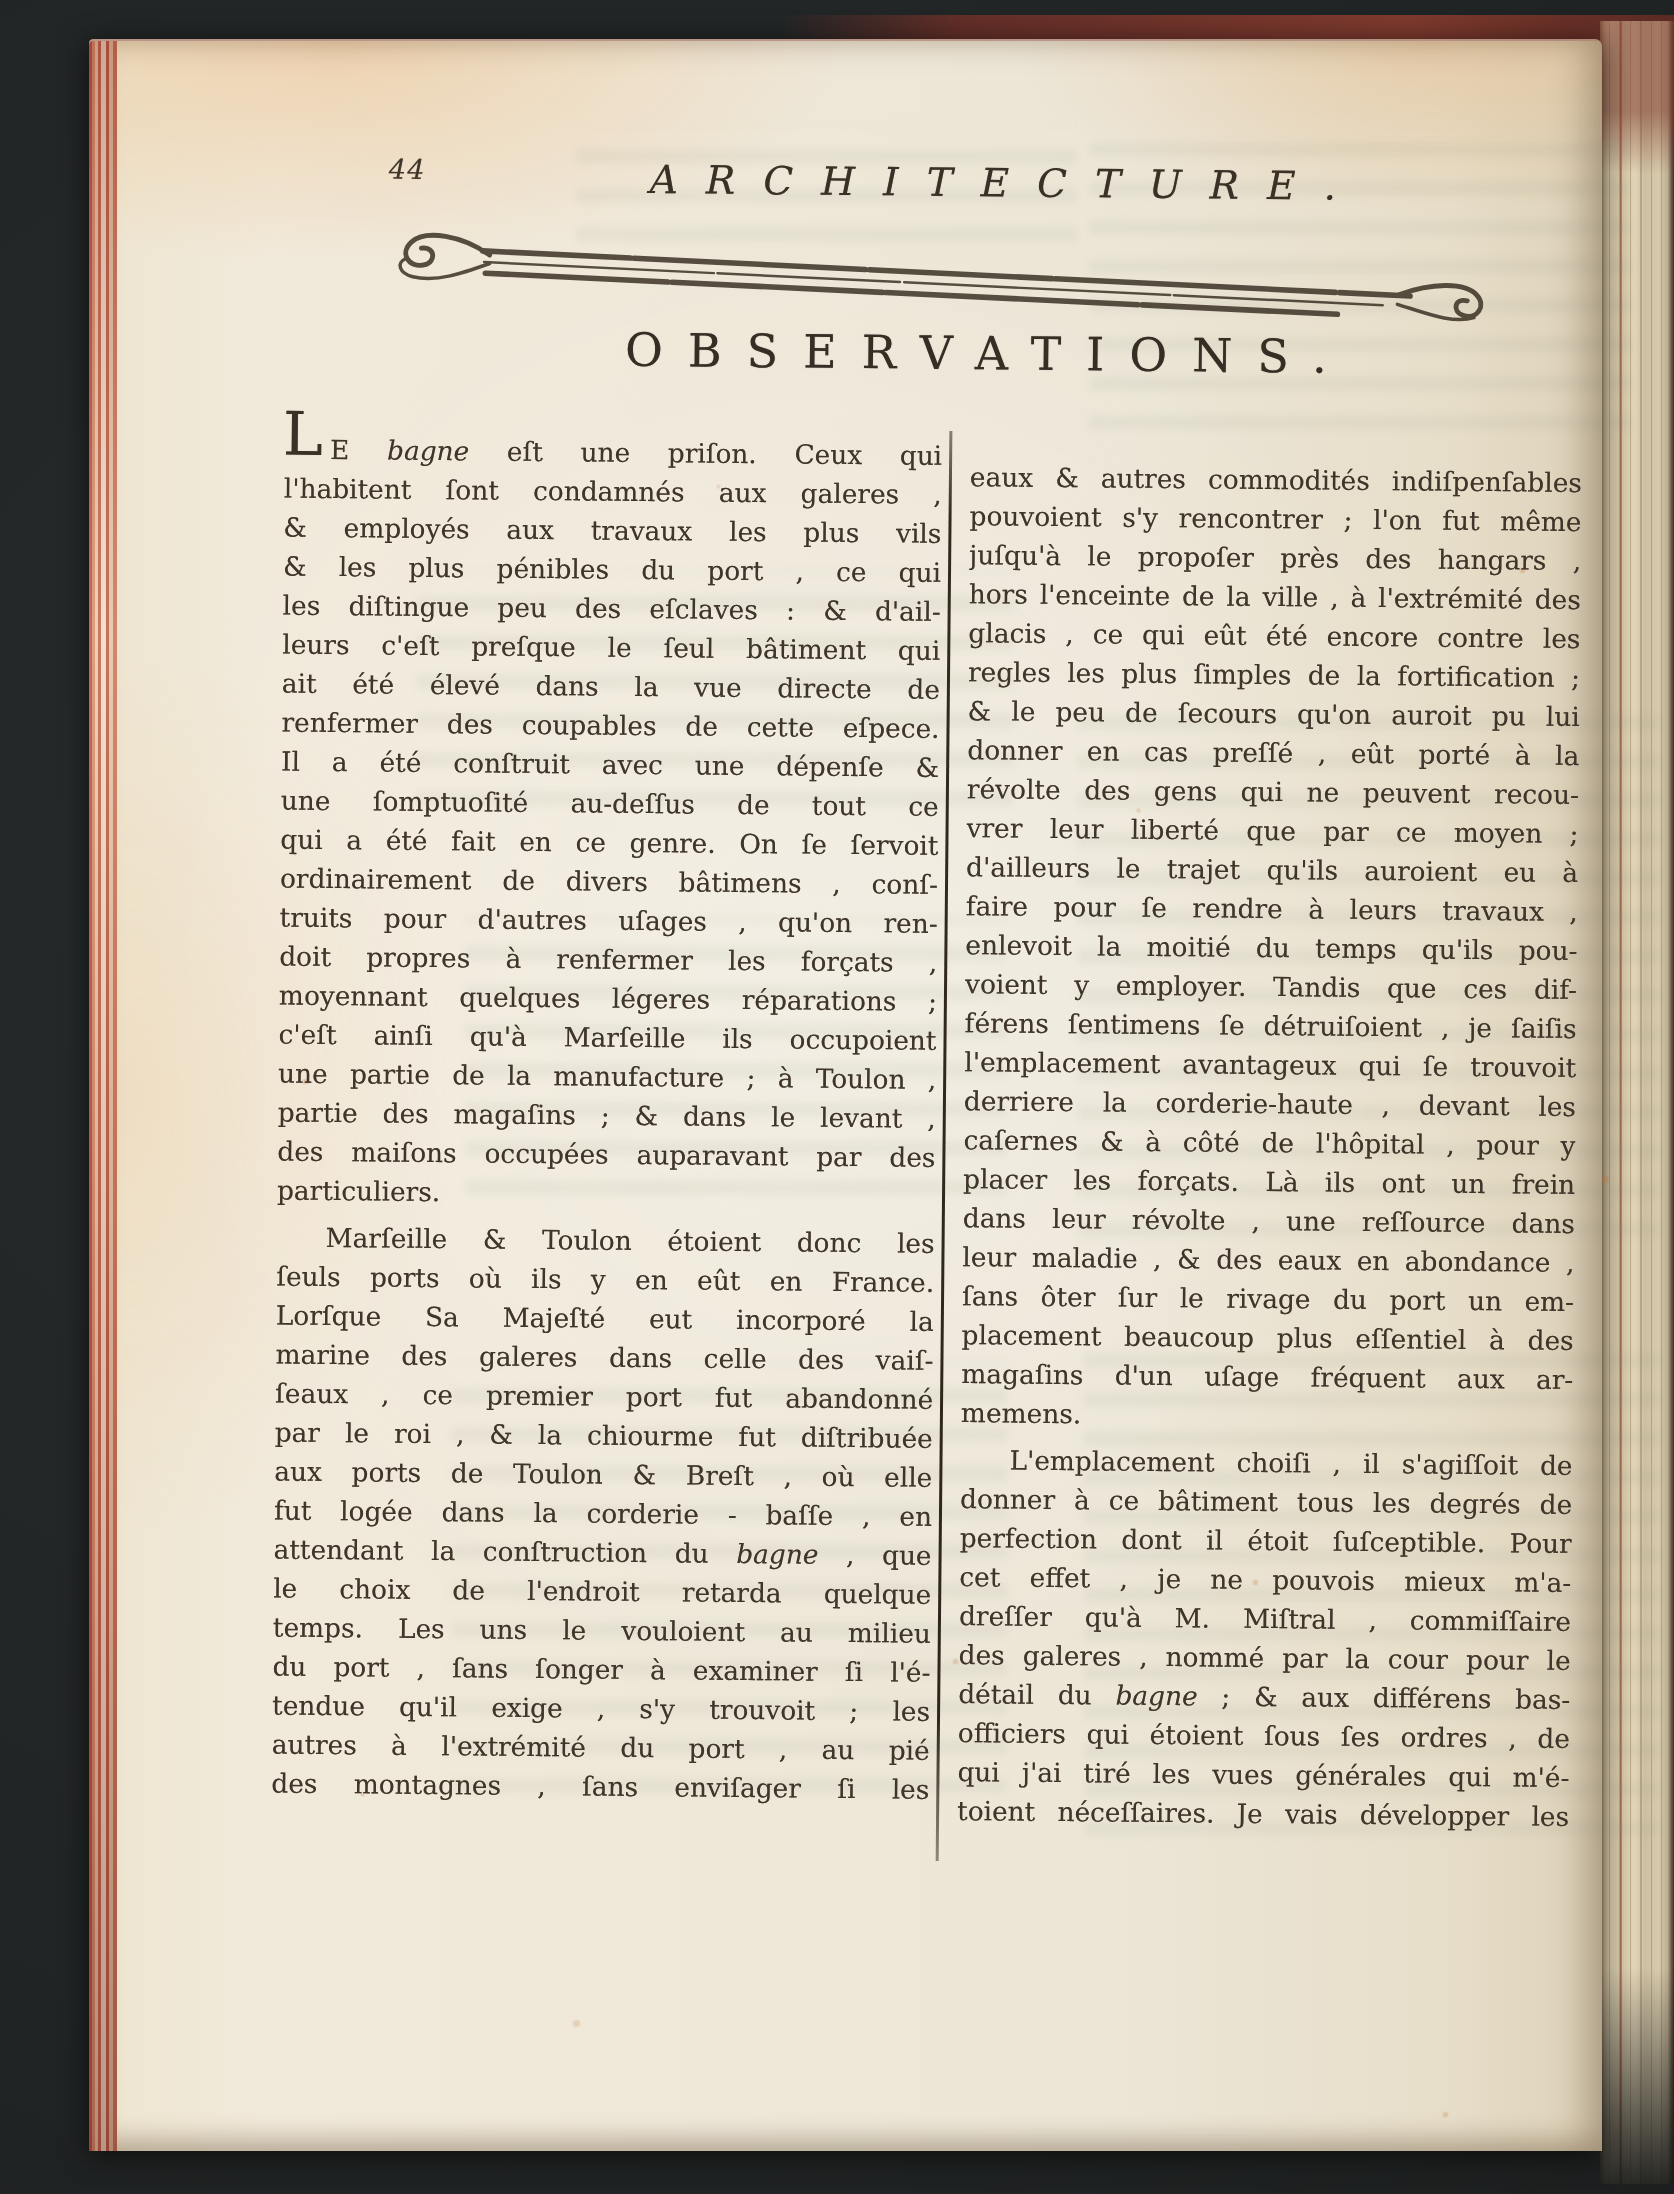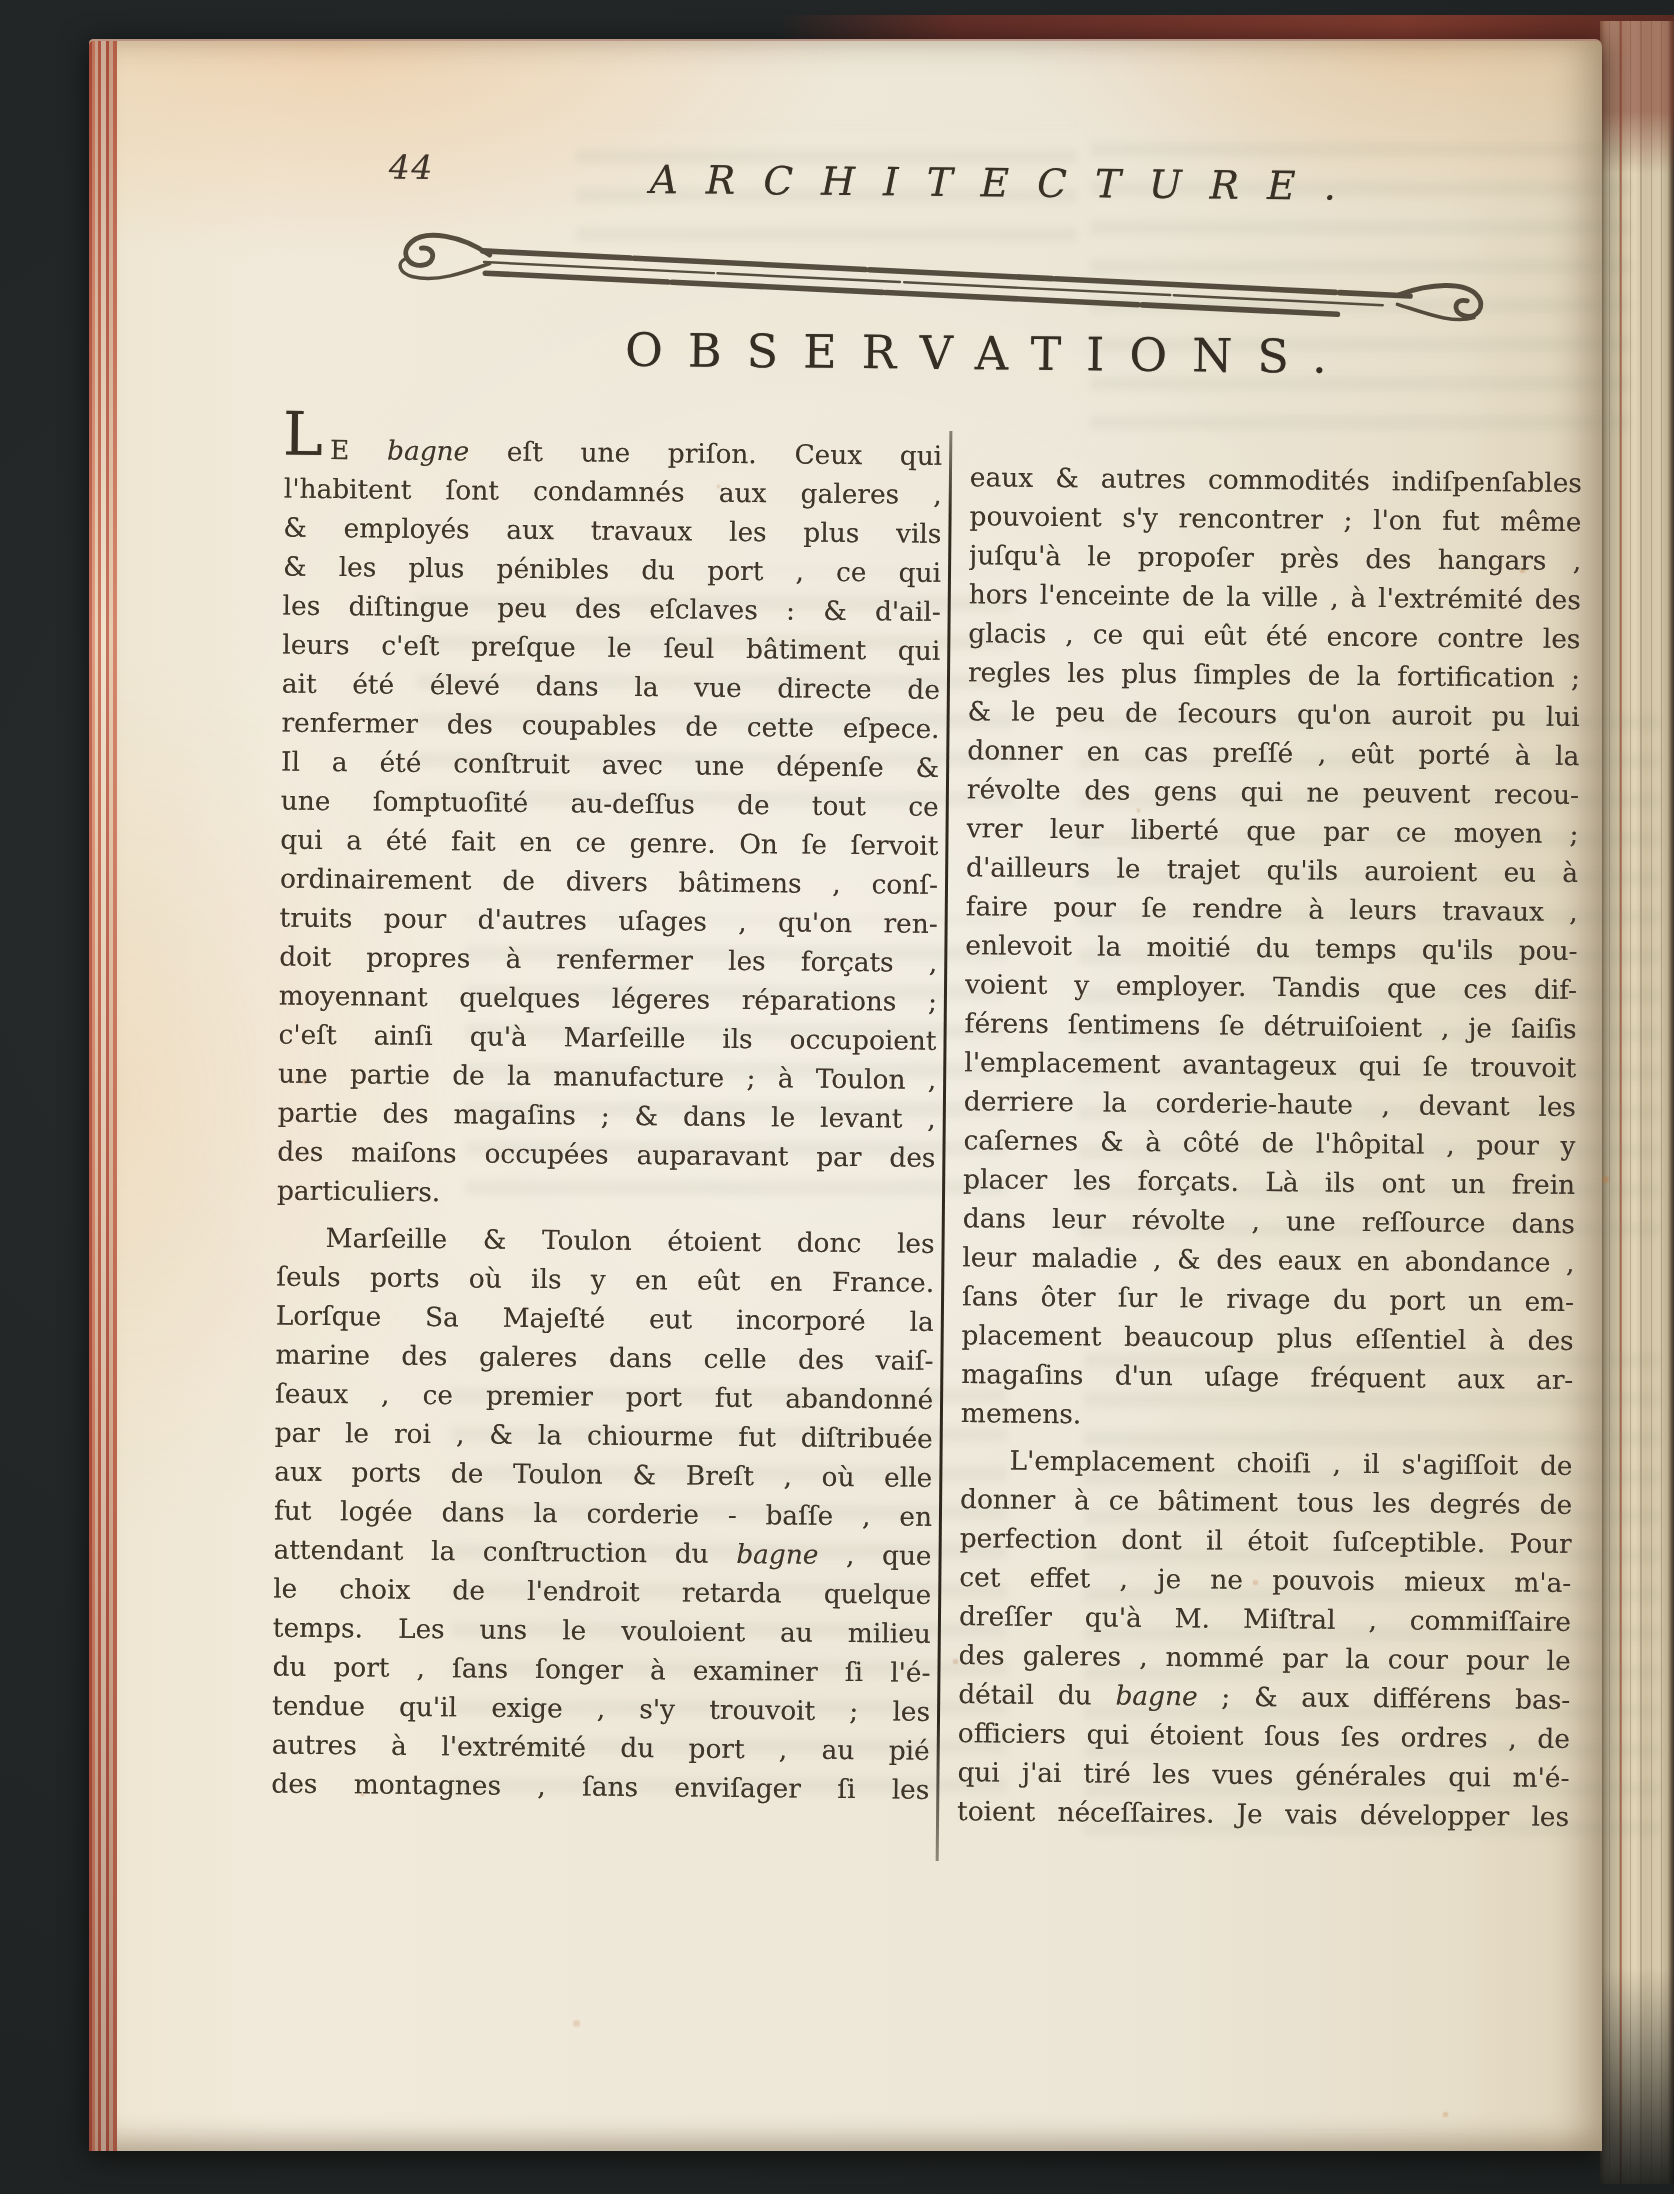--- a/index.html
+++ b/index.html
@@ -44,22 +44,22 @@
   .fore-edge-red{
     position:absolute; left:0; top:0; bottom:0; width:28px;
     border-radius:4.2px 0 0 0;
     background:
       linear-gradient(180deg, rgba(120,40,30,.30), rgba(255,240,220,.16) 28%, rgba(120,40,30,.22) 68%, rgba(90,30,25,.38)),
       repeating-linear-gradient(90deg,#b44a38 0 3.5px,#d98a6a 3.5px 6.3px,#e8cdb0 6.3px 9px,#c25a42 9px 12.5px,#efe0c8 12.5px 16.7px,#b84f3c 16.7px 20px,#e3c4a4 20px 24px,#c96a4e 24px 28px);
     opacity:.92;
   }
   .content{position:absolute; inset:0; transform:rotate(.55deg);}
   .folio{
-    position:absolute; left:291px; top:111px;
-    font-style:italic; font-size:33px; color:var(--ink,#40352a);
+    position:absolute; left:291px; top:117px;
+    font-style:italic; font-size:27px; color:var(--ink,#40352a);
     letter-spacing:1.4px; text-shadow:0 0 0.7px rgba(64,53,42,.5);
   }
   .running-header{
     position:absolute; left:552px; top:118px;
     font-style:italic; font-size:39px; letter-spacing:28px;
     color:#3a3126; text-shadow:0 0 0.7px rgba(58,49,38,.55);
     white-space:nowrap;
   }
   .ornament{position:absolute; left:288px; top:189px; width:1116px; height:99px; opacity:.88;}
   .section-title{

